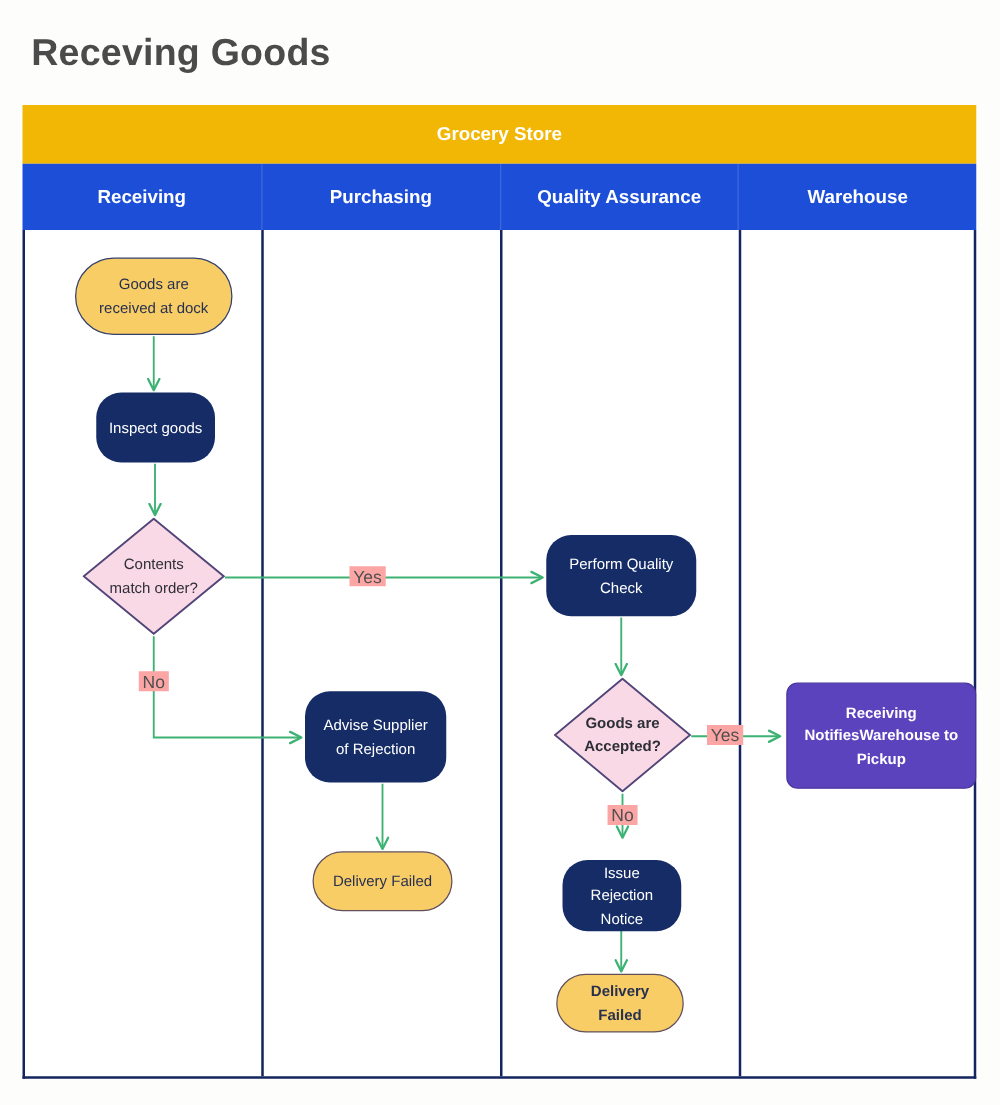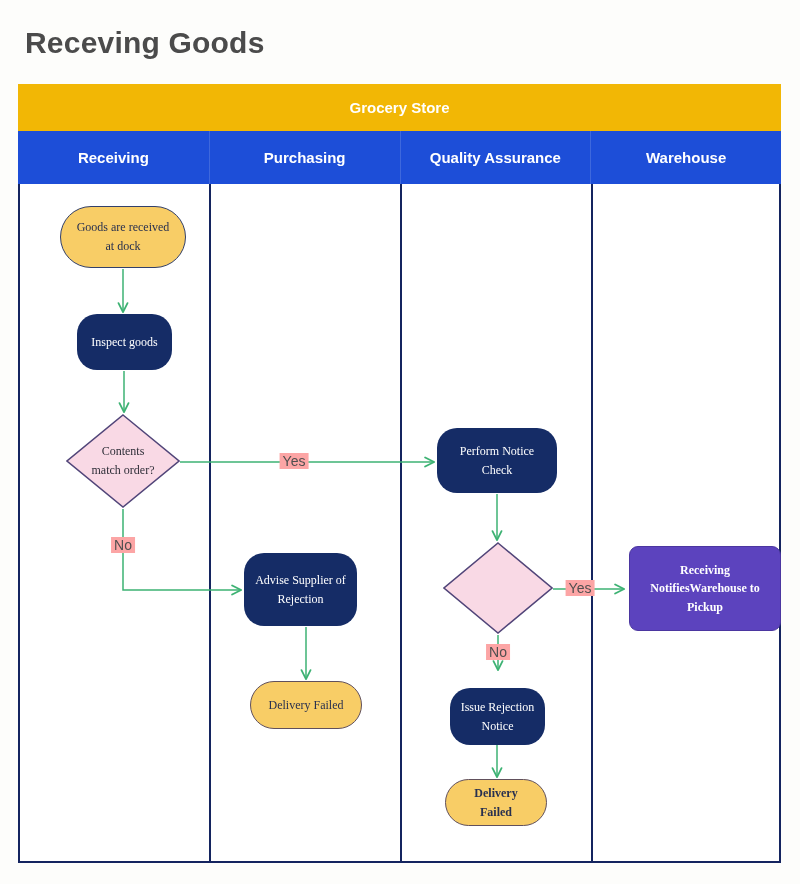--- a/index.html
+++ b/index.html
@@ -78,21 +78,20 @@
   }
   .node {
     position: absolute;
     display: flex;
     align-items: center;
     justify-content: center;
     text-align: center;
     font-size: 12px;
     line-height: 1.55;
     cursor: default;
-    font-family: Liberation Serif, serif;
   }
   .node .node-label { position: relative; z-index: 2; }
   .process {
     background: #152C66;
     border-radius: 20px;
     color: #FFFFFF;
     padding: 4px 10px;
   }
   .process-purple {
     background: #5C43BE;
@@ -203,27 +202,28 @@
 
       <div class="node process" style="left:224px;top:369px;width:113px;height:73px">
         <span class="node-label">Advise Supplier of Rejection</span>
       </div>
 
       <div class="node terminator term-plum" style="left:230px;top:497px;width:112px;height:48px">
         <span class="node-label">Delivery Failed</span>
       </div>
 
       <div class="node process" style="left:417px;top:244px;width:120px;height:65px">
-        <span class="node-label">Perform Notice Check</span>
+        <span class="node-label">Perform Quality Check</span>
       </div>
 
       <div class="node decision" style="left:423px;top:358px;width:110px;height:92px">
         <svg class="diamond" viewBox="0 0 110 92" preserveAspectRatio="none">
           <polygon points="55,1 109,46 55,91 1,46" fill="#F9D9E5" stroke="#514579" stroke-width="1.5"></polygon>
         </svg>
+        <span class="node-label bold-label" style="max-width:84px">Goods are Accepted?</span>
       </div>
 
       <div class="node process" style="left:430px;top:504px;width:95px;height:57px">
         <span class="node-label">Issue Rejection Notice</span>
       </div>
 
       <div class="node terminator term-plum" style="left:425px;top:595px;width:102px;height:47px">
         <span class="node-label bold-label">Delivery Failed</span>
       </div>
 

